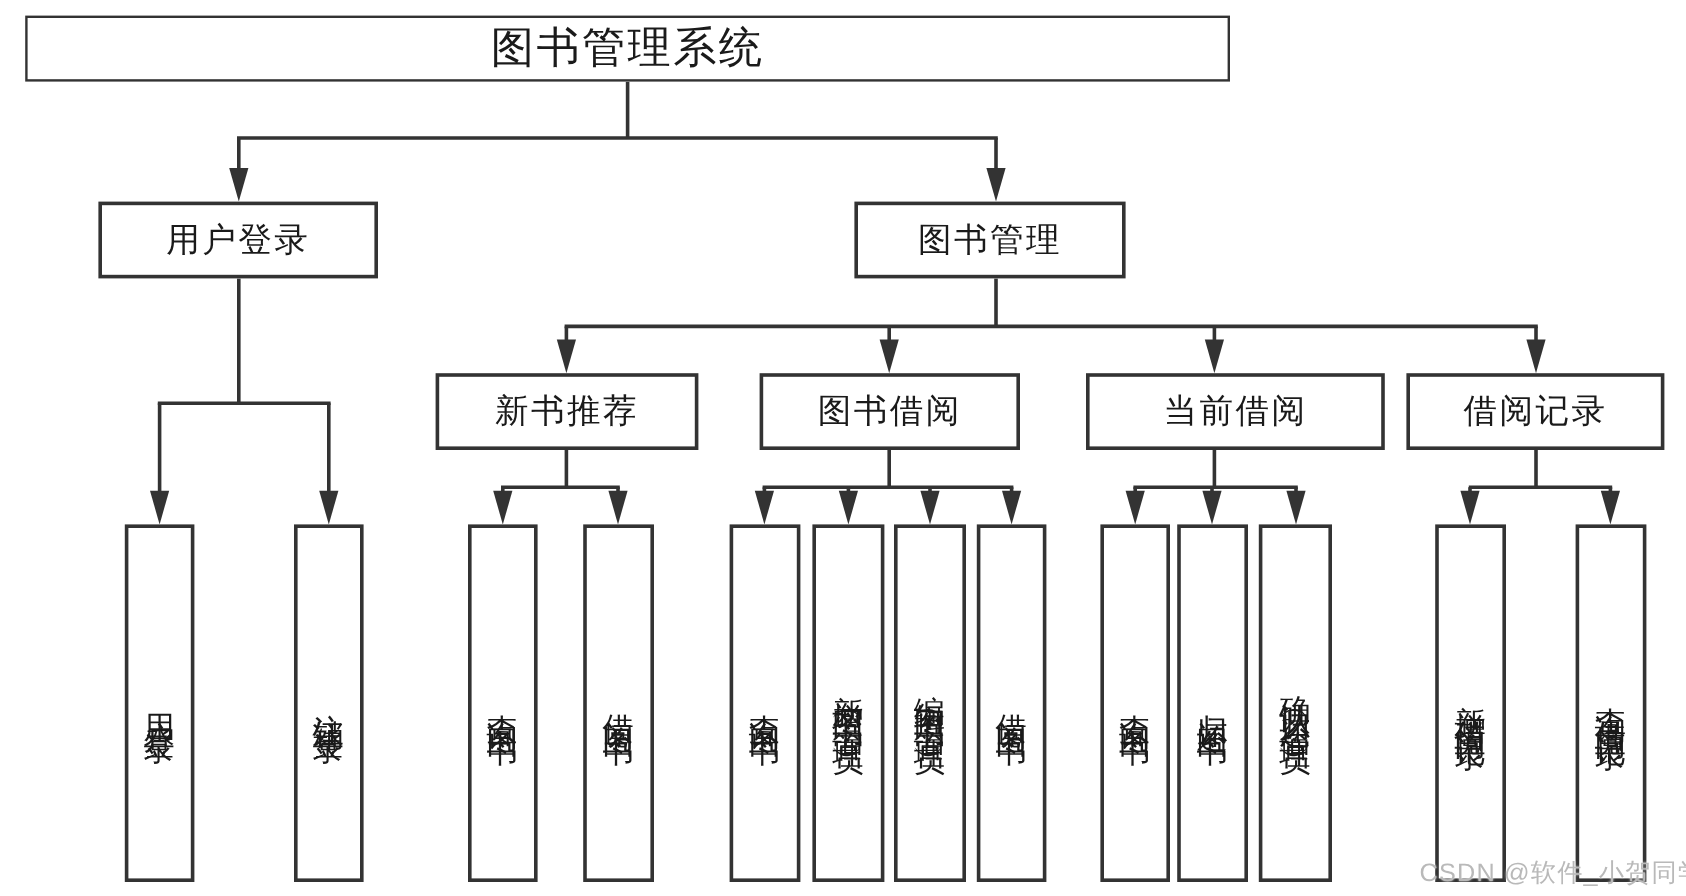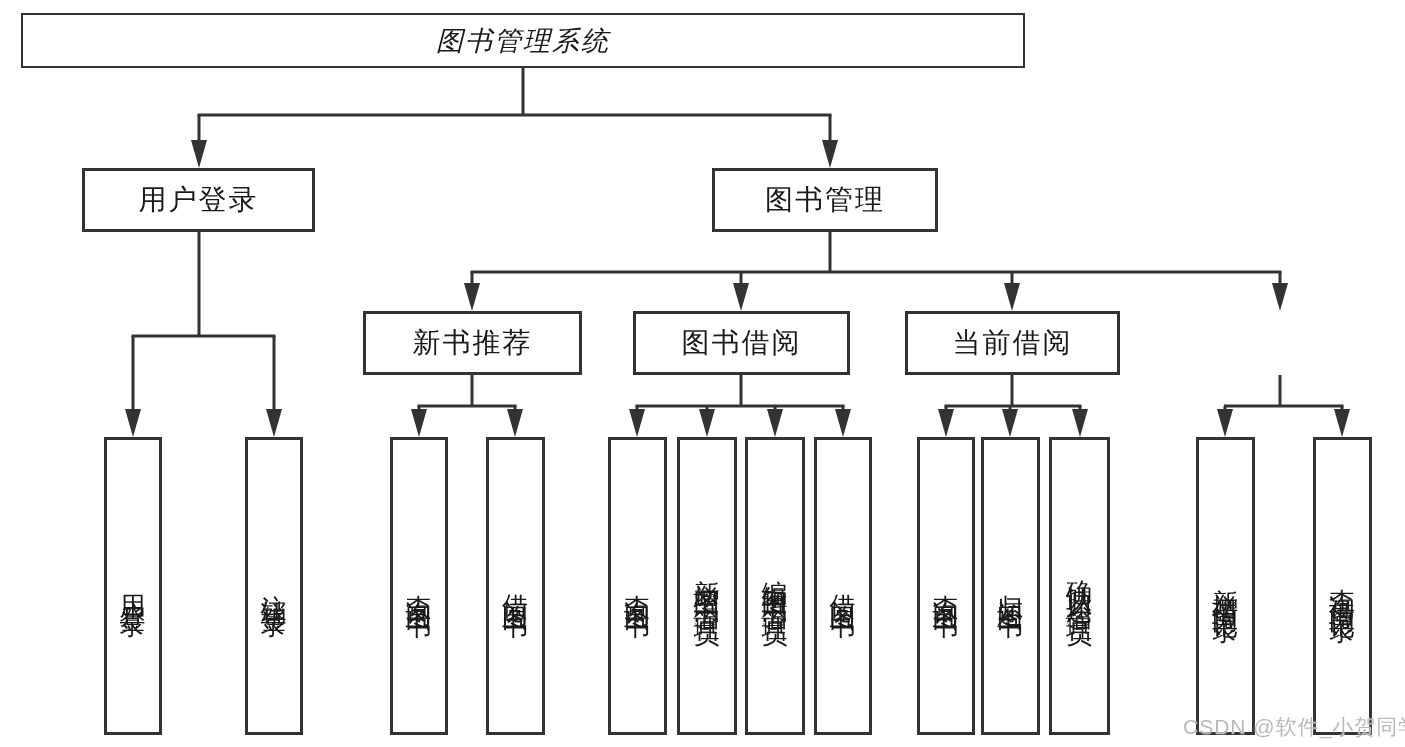--- a/index.html
+++ b/index.html
@@ -30,23 +30,22 @@
     align-items: center;
     justify-content: center;
     color: #1a1a1a;
   }
   .node.h {
     font-size: 28px;
     letter-spacing: 2px;
     white-space: nowrap;
   }
   .node.root-box {
-    font-size: 27px;
+    font-size: 36px;
     border-width: 2.5px;
-    font-style: italic;
   }
   .node.leaf {
     font-size: 26px;
   }
   .node.leaf .vtext {
     writing-mode: vertical-rl;
     text-orientation: mixed;
     letter-spacing: 6px;
     line-height: 1;
     max-height: 288px;
@@ -146,22 +145,25 @@
   <div class="node h" style="left:712px;top:168px;width:226px;height:64px">
     <span>图书管理</span>
   </div>
 
   <div class="node h" style="left:633px;top:311px;width:217px;height:64px">
     <span>图书借阅</span>
   </div>
   <div class="node h" style="left:363px;top:311px;width:219px;height:64px">
     <span>新书推荐</span>
   </div>
-  <div class="node h" style="left:905px;top:311px;width:215px;height:64px">
+  <div class="node h" style="left:905px;top:311px;width:249px;height:64px">
     <span>当前借阅</span>
+  </div>
+  <div class="node h" style="left:1172px;top:311px;width:215px;height:64px">
+    <span>借阅记录</span>
   </div>
 
   <div class="node leaf" style="left:104px;top:437px;width:58px;height:298px">
     <span class="vtext">用户登录</span>
   </div>
   <div class="node leaf" style="left:245px;top:437px;width:58px;height:298px">
     <span class="vtext">注销登录</span>
   </div>
 
   <div class="node leaf" style="left:390px;top:437px;width:58px;height:298px">

